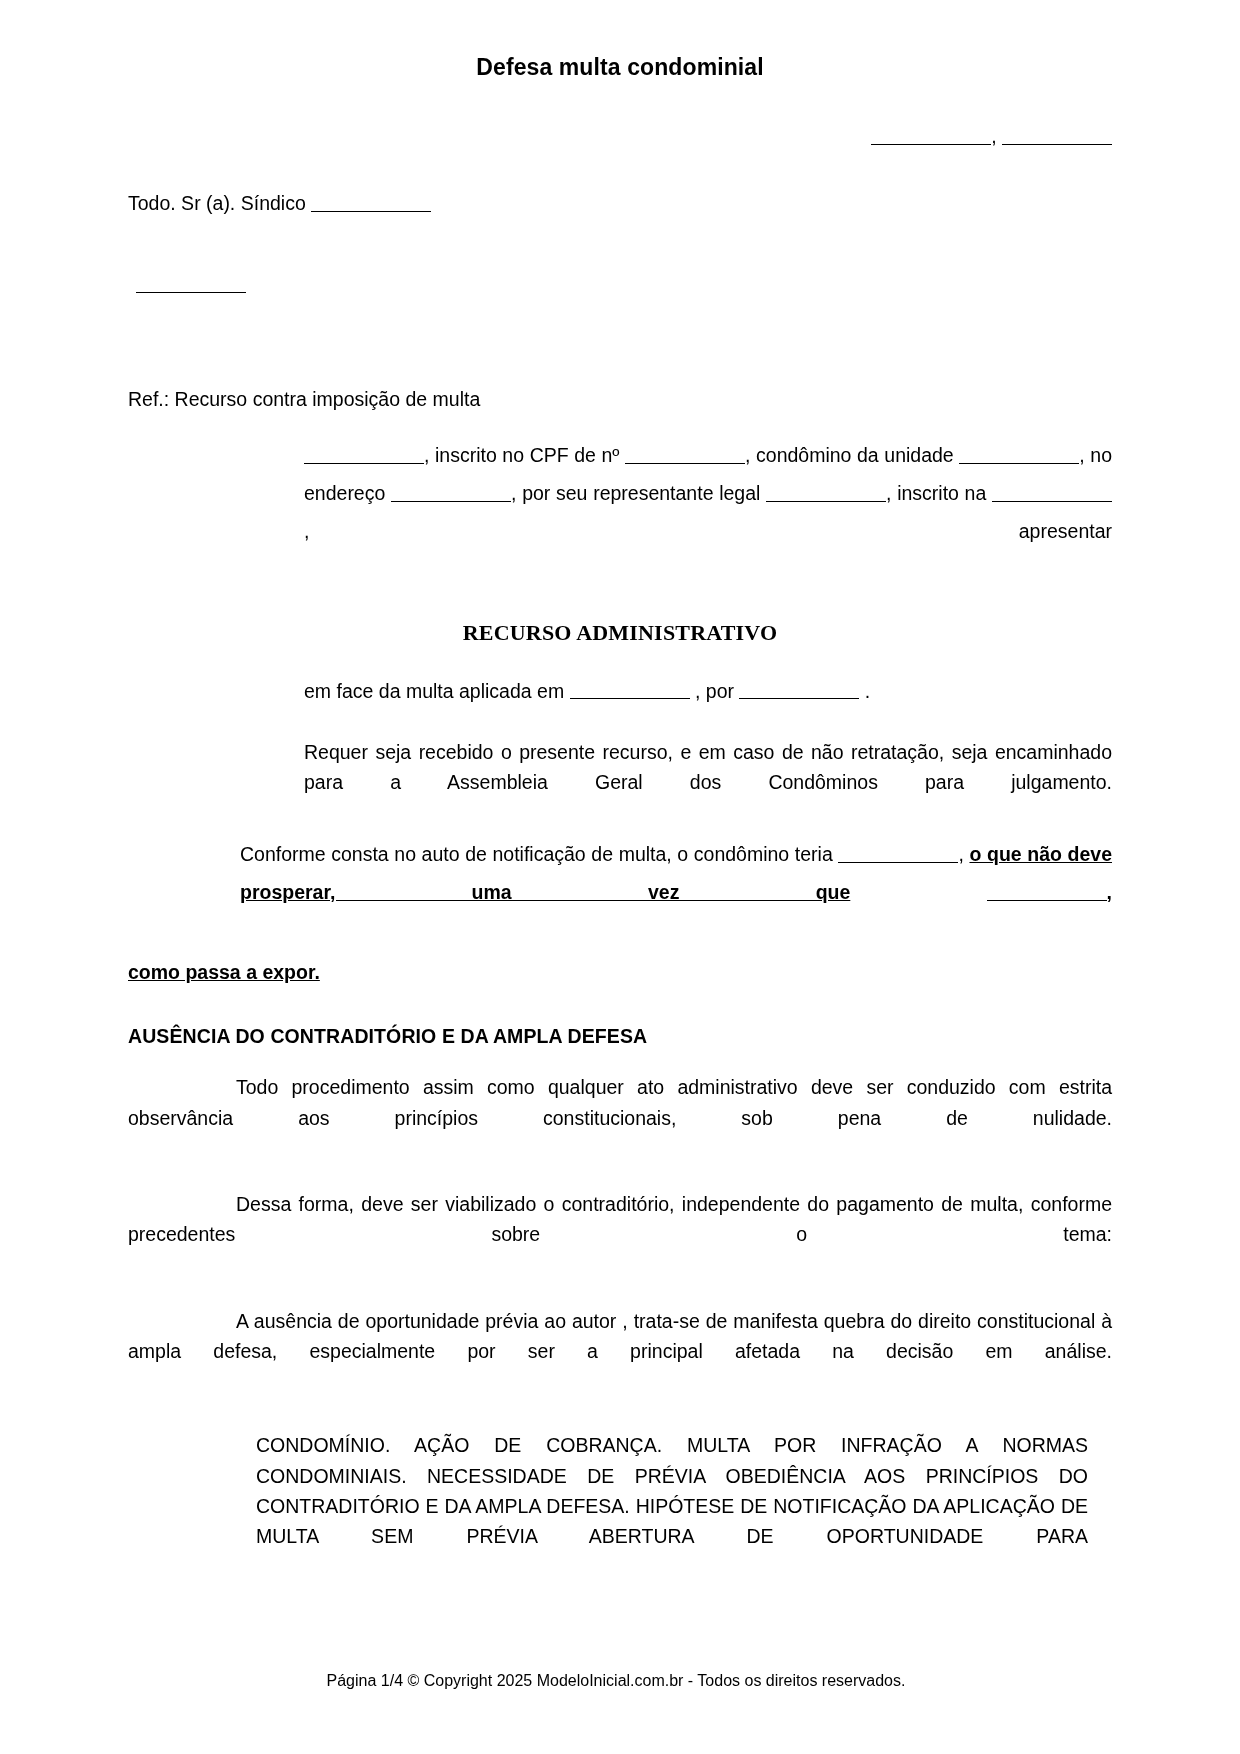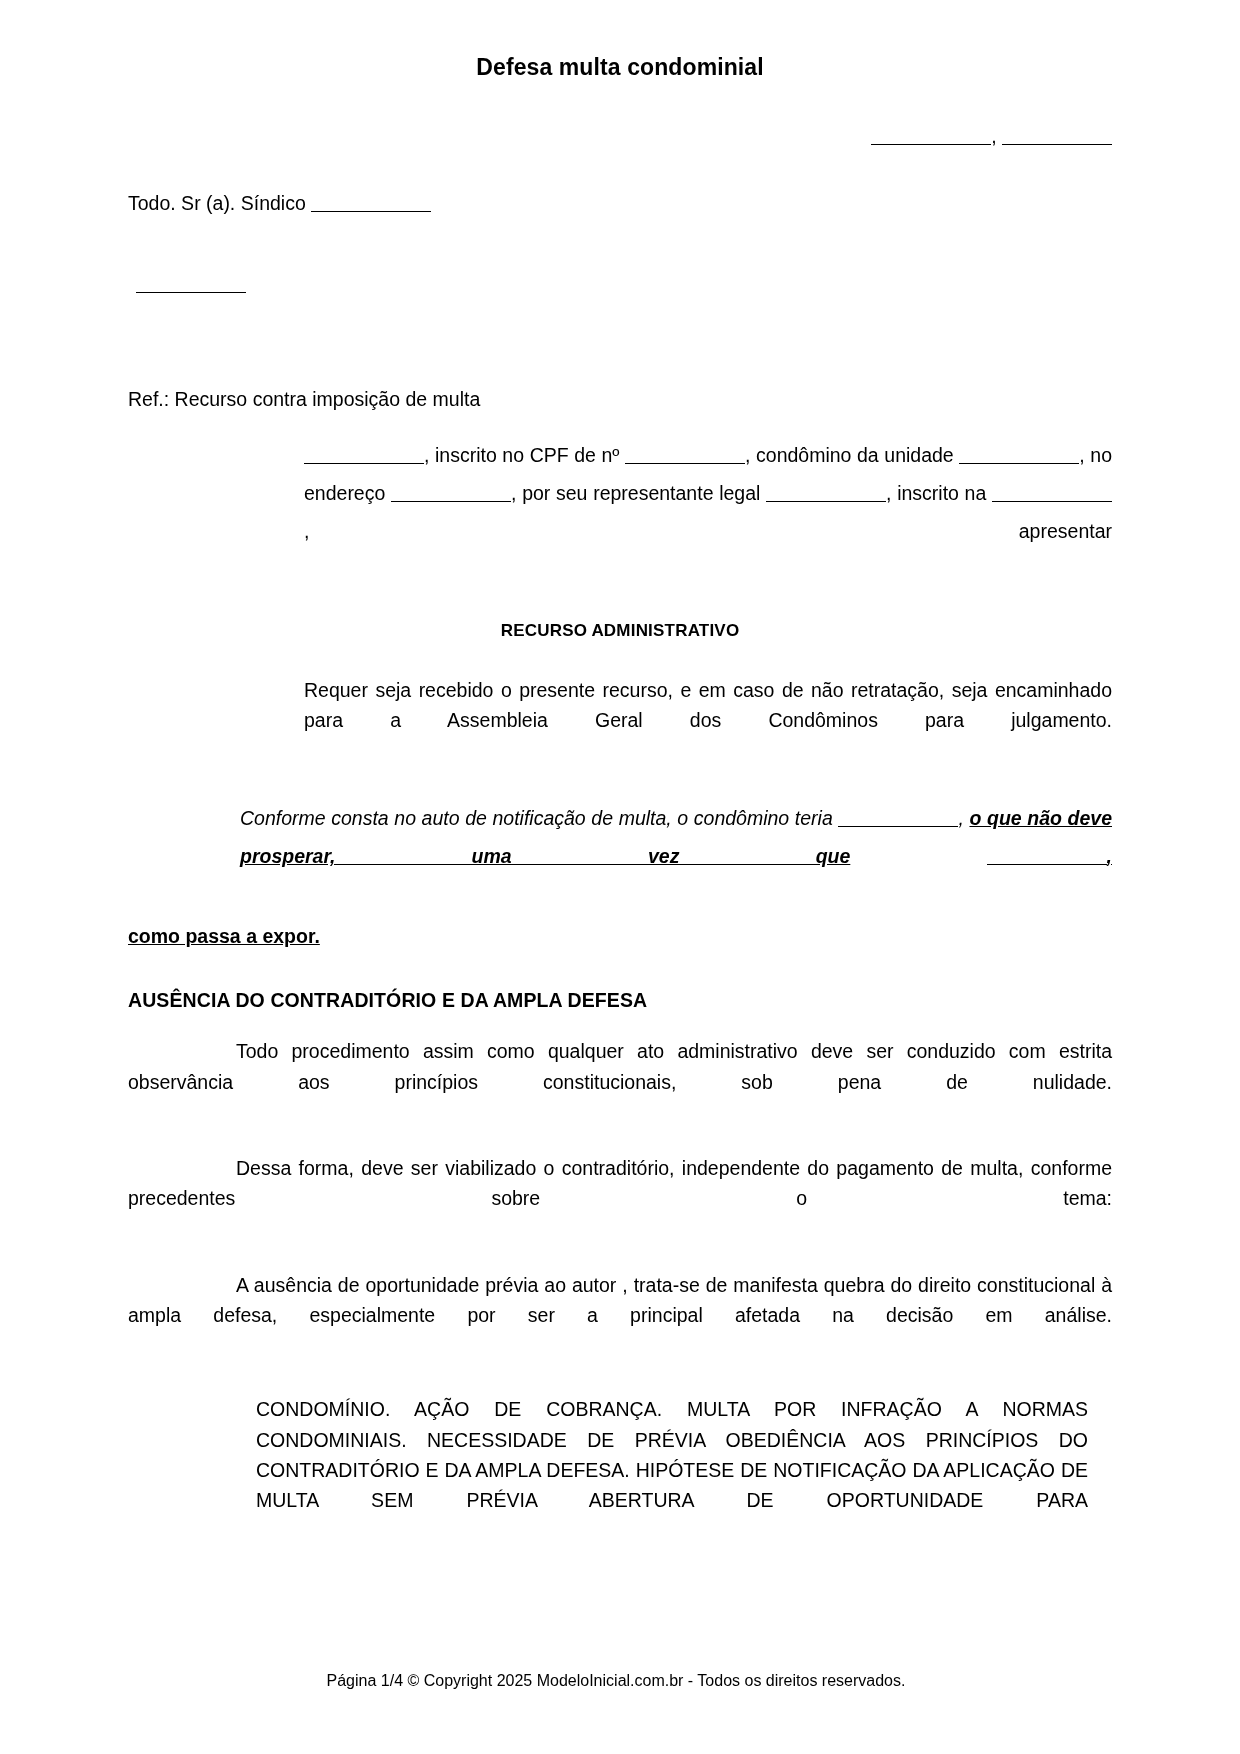--- a/index.html
+++ b/index.html
@@ -73,23 +73,24 @@
     font-size: 19.5px;
   }
   .qualification::after {
     content: "";
     display: inline-block;
     width: 100%;
   }
   .center-head {
     text-align: center;
     font-weight: bold;
-    font-size: 17px;
+    font-size: 22px;
     margin-top: 34px;
     letter-spacing: 0.2px;
+    font-family: Liberation Serif, serif;
   }
   .multa-line {
     margin-top: 36px;
     padding-left: 176px;
     font-size: 19.5px;
   }
   .requer {
     margin-top: 36px;
     padding-left: 176px;
     padding-right: 0;
@@ -105,26 +106,25 @@
   .section-head {
     font-weight: bold;
     font-size: 19.5px;
     margin-top: 72px;
     letter-spacing: 0.1px;
   }
   .section-head.tight {
     margin-top: 44px;
   }
   .synth-para {
-    margin-top: 34px;
+    margin-top: 8px;
     text-align: justify;
     line-height: 1.95;
     font-size: 19.5px;
     padding-left: 112px;
-    font-style: italic;
   }
   .synth-para::after {
     content: "";
     display: inline-block;
     width: 100%;
   }
   .bu {
     font-weight: bold;
     text-decoration: underline;
   }
@@ -198,20 +198,23 @@
       <span class="blank b-lg"></span><span>, inscrito no CPF de nº</span>
       <span class="blank b-lg"></span><span>, condômino da unidade</span>
       <span class="blank b-lg"></span><span>, no endereço</span>
       <span class="blank b-lg"></span><span>, por seu representante legal</span>
       <span class="blank b-lg"></span><span>, inscrito na</span>
       <span class="blank b-lg"></span><span>, apresentar</span>
     </div>
 
     <div class="center-head">RECURSO ADMINISTRATIVO</div>
 
+    <div class="multa-line">
+      <span>em face da multa aplicada em</span>&nbsp;<span class="blank b-lg"></span>&nbsp;<span>, por</span>&nbsp;<span class="blank b-lg"></span>&nbsp;<span>.</span>
+    </div>
 
     <div class="requer">Requer seja recebido o presente recurso, e em caso de não retratação, seja encaminhado para a Assembleia Geral dos Condôminos para julgamento.</div>
 
 
     <div class="synth-para">
       <span>Conforme consta no auto de notificação de multa, o condômino teria</span>
       <span class="blank b-lg"></span><span>,</span>
       <span class="bu">o que não deve prosperar, uma vez que</span>
       <span class="blank b-lg"></span><span class="bu">,</span>
     </div>

